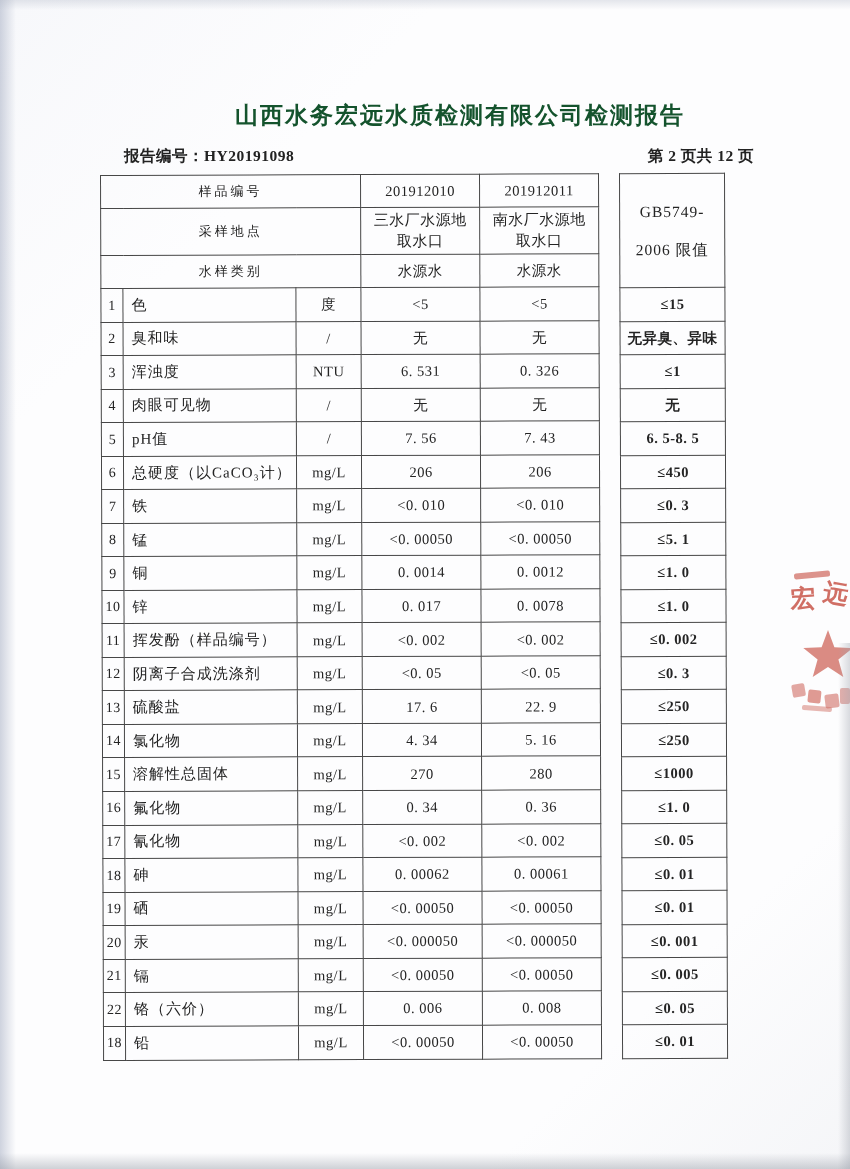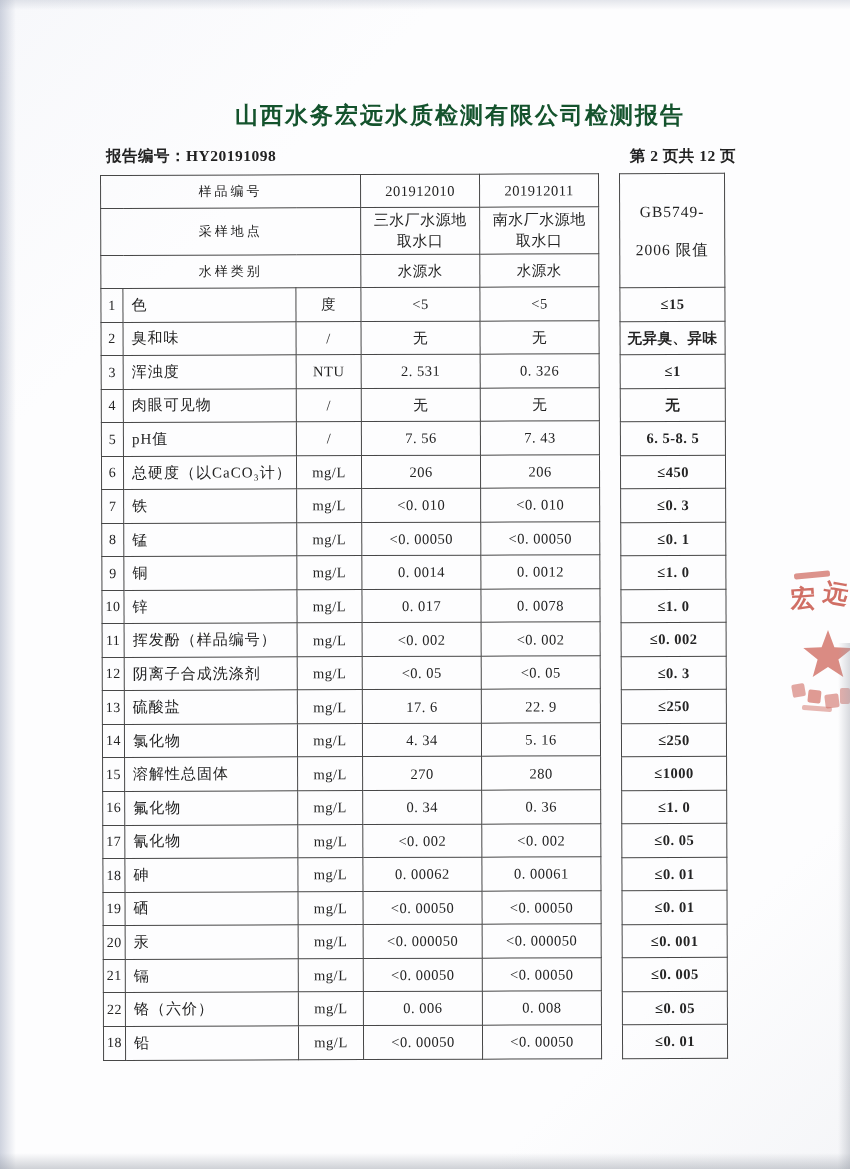--- a/index.html
+++ b/index.html
@@ -24,21 +24,21 @@
     pointer-events:none;}
   .paper-tint{position:absolute;inset:0;pointer-events:none;
     background:linear-gradient(135deg,rgba(235,238,245,.35) 0%,rgba(255,255,255,0) 22%),
                linear-gradient(315deg,rgba(225,228,234,.3) 0%,rgba(255,255,255,0) 18%);}
   
   .title{
     position:absolute;left:0;top:100px;width:836px;margin:0;
     text-align:center;font-size:23px;font-weight:bold;letter-spacing:2px;color:#14532d;padding-left:42px;
   }
   .meta{
-    position:absolute;left:106px;top:146px;width:630px;
+    position:absolute;left:124px;top:146px;width:630px;
     display:flex;justify-content:space-between;align-items:baseline;
     font-size:15.5px;font-weight:bold;color:#222;letter-spacing:.5px;
   }
   
   .tables{
     position:absolute;left:100px;top:175px;display:flex;gap:20px;
     transform:rotate(-0.2deg);transform-origin:left top;
   }
   table{border-collapse:collapse;table-layout:fixed;background:transparent;}
   td,th{
@@ -122,21 +122,21 @@
             <td class="cell-no">2</td>
             <td class="cell-item">臭和味</td>
             <td class="cell-unit">/</td>
             <td class="cell-val">无</td>
             <td class="cell-val">无</td>
           </tr>
           <tr>
             <td class="cell-no">3</td>
             <td class="cell-item">浑浊度</td>
             <td class="cell-unit">NTU</td>
-            <td class="cell-val">2. 531</td>
+            <td class="cell-val">6. 531</td>
             <td class="cell-val">0. 326</td>
           </tr>
           <tr>
             <td class="cell-no">4</td>
             <td class="cell-item">肉眼可见物</td>
             <td class="cell-unit">/</td>
             <td class="cell-val">无</td>
             <td class="cell-val">无</td>
           </tr>
           <tr>
@@ -302,21 +302,21 @@
           <tr>
             <td class="limit-cell">6. 5-8. 5</td>
           </tr>
           <tr>
             <td class="limit-cell">≤450</td>
           </tr>
           <tr>
             <td class="limit-cell">≤0. 3</td>
           </tr>
           <tr>
-            <td class="limit-cell">≤0. 1</td>
+            <td class="limit-cell">≤5. 1</td>
           </tr>
           <tr>
             <td class="limit-cell">≤1. 0</td>
           </tr>
           <tr>
             <td class="limit-cell">≤1. 0</td>
           </tr>
           <tr>
             <td class="limit-cell">≤0. 002</td>
           </tr>

